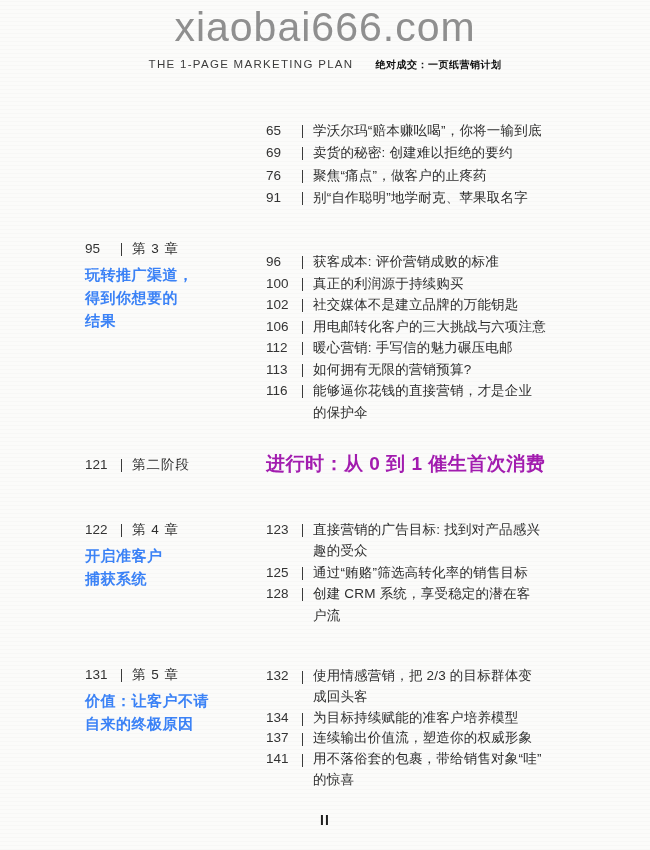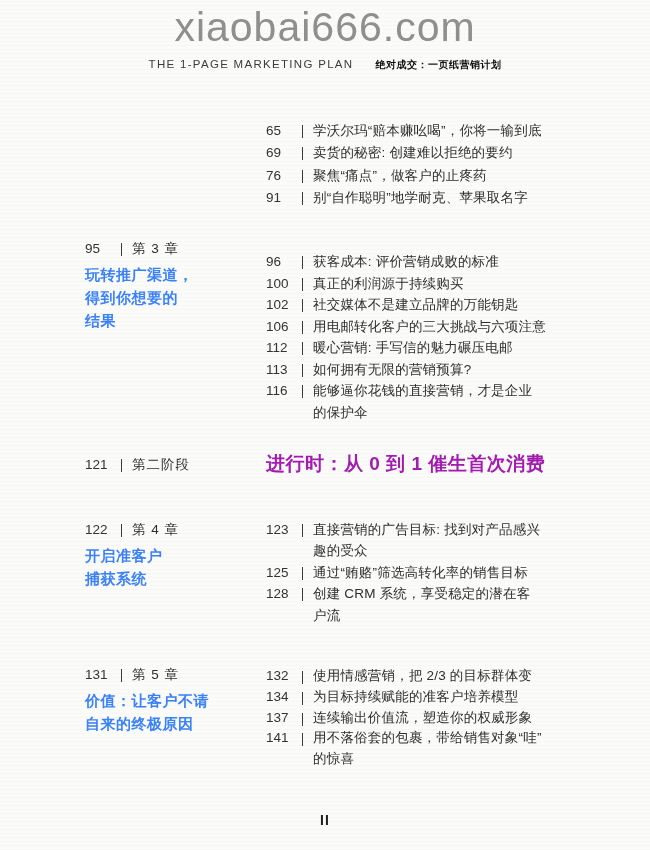--- a/index.html
+++ b/index.html
@@ -191,21 +191,21 @@
     <div class="ctitle">
       <span>价值：让客户不请</span>
       <span>自来的终极原因</span>
     </div>
   </div>
 
   <div class="grp g5r">
     <div class="entry">
       <span class="num">132</span>
       <span class="bar"></span>
-      <span class="txt"><span>使用情感营销，把 2/3 的目标群体变</span></span>
+      <span class="txt"><span>使用情感营销，把 2/3 的目标群体变</span><span class="l2">成回头客</span></span>
     </div>
     <div class="entry">
       <span class="num">134</span>
       <span class="bar"></span>
       <span class="txt"><span>为目标持续赋能的准客户培养模型</span></span>
     </div>
     <div class="entry">
       <span class="num">137</span>
       <span class="bar"></span>
       <span class="txt"><span>连续输出价值流，塑造你的权威形象</span></span>

